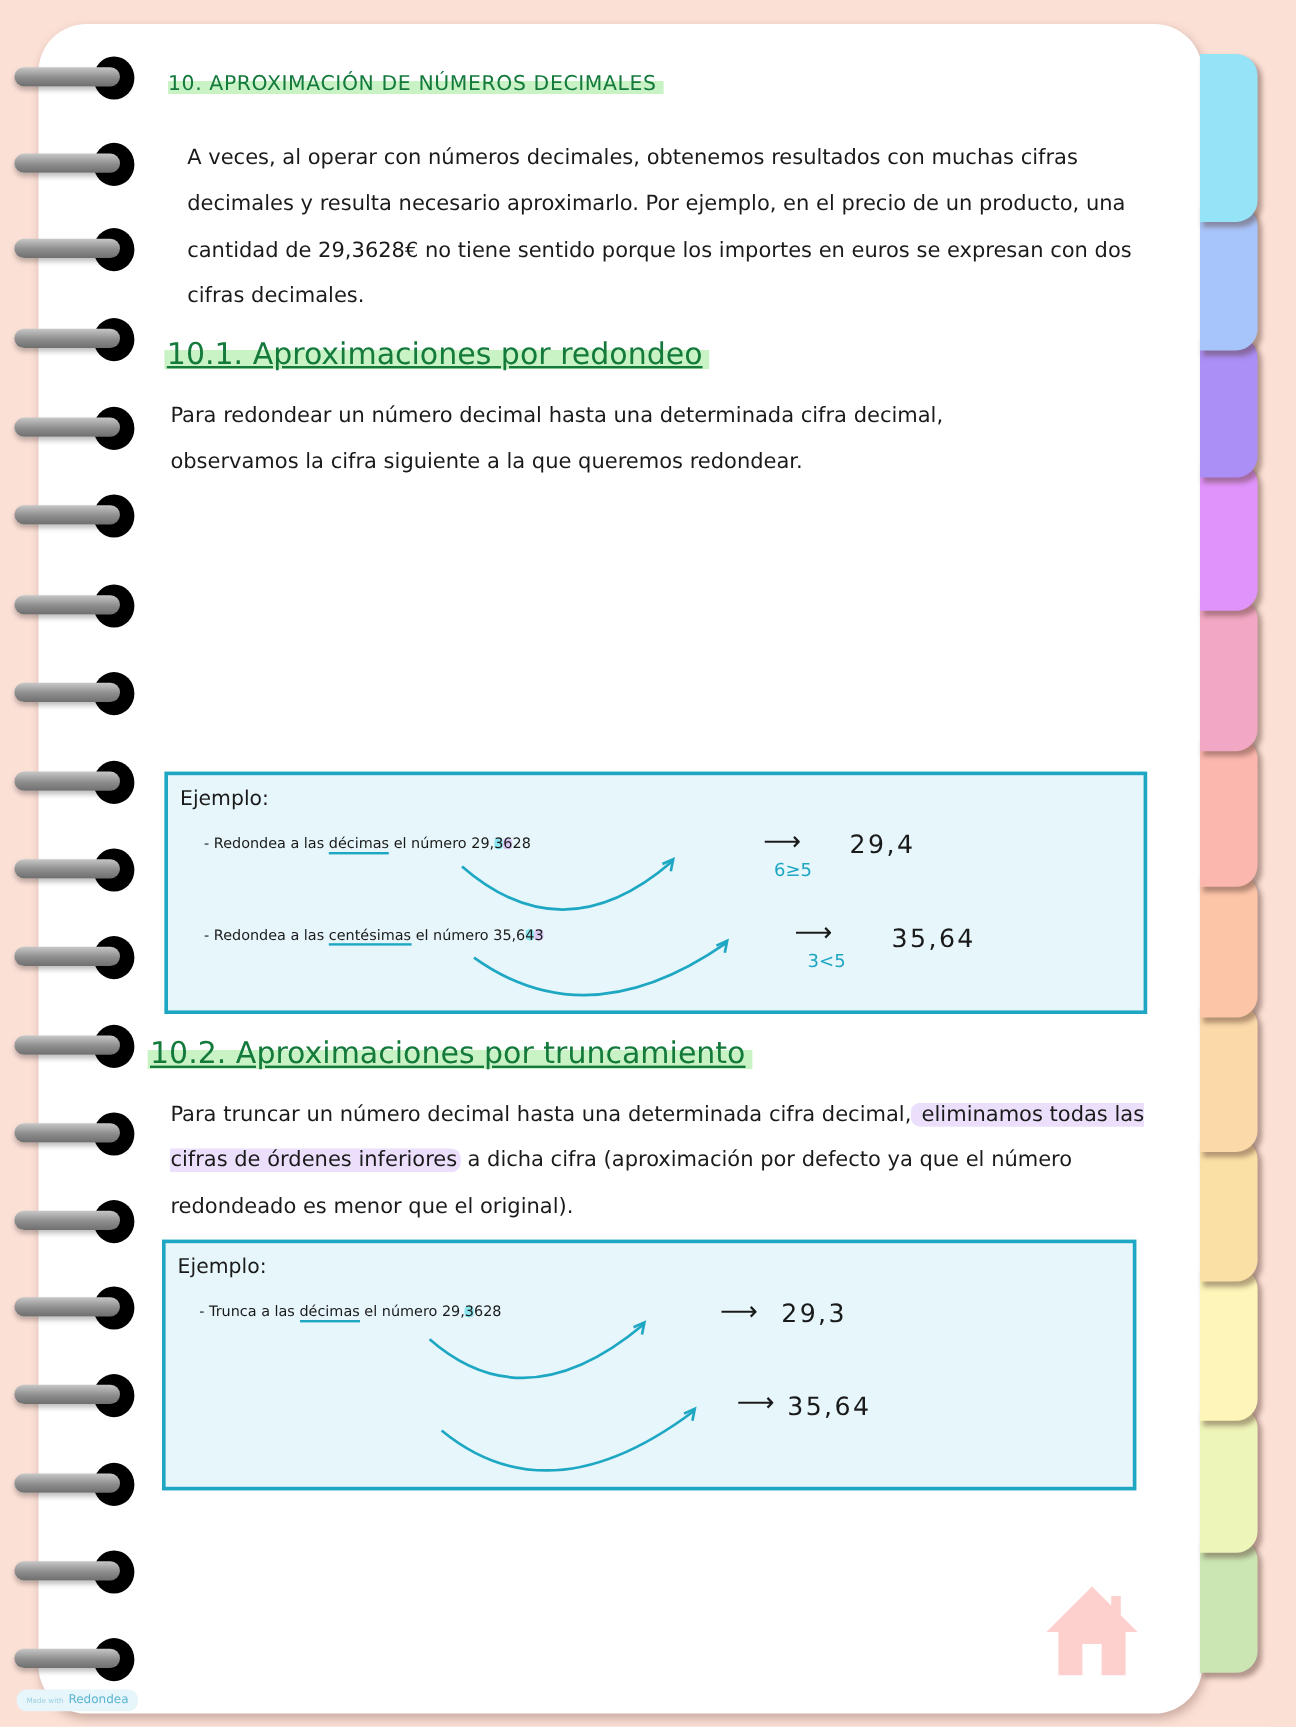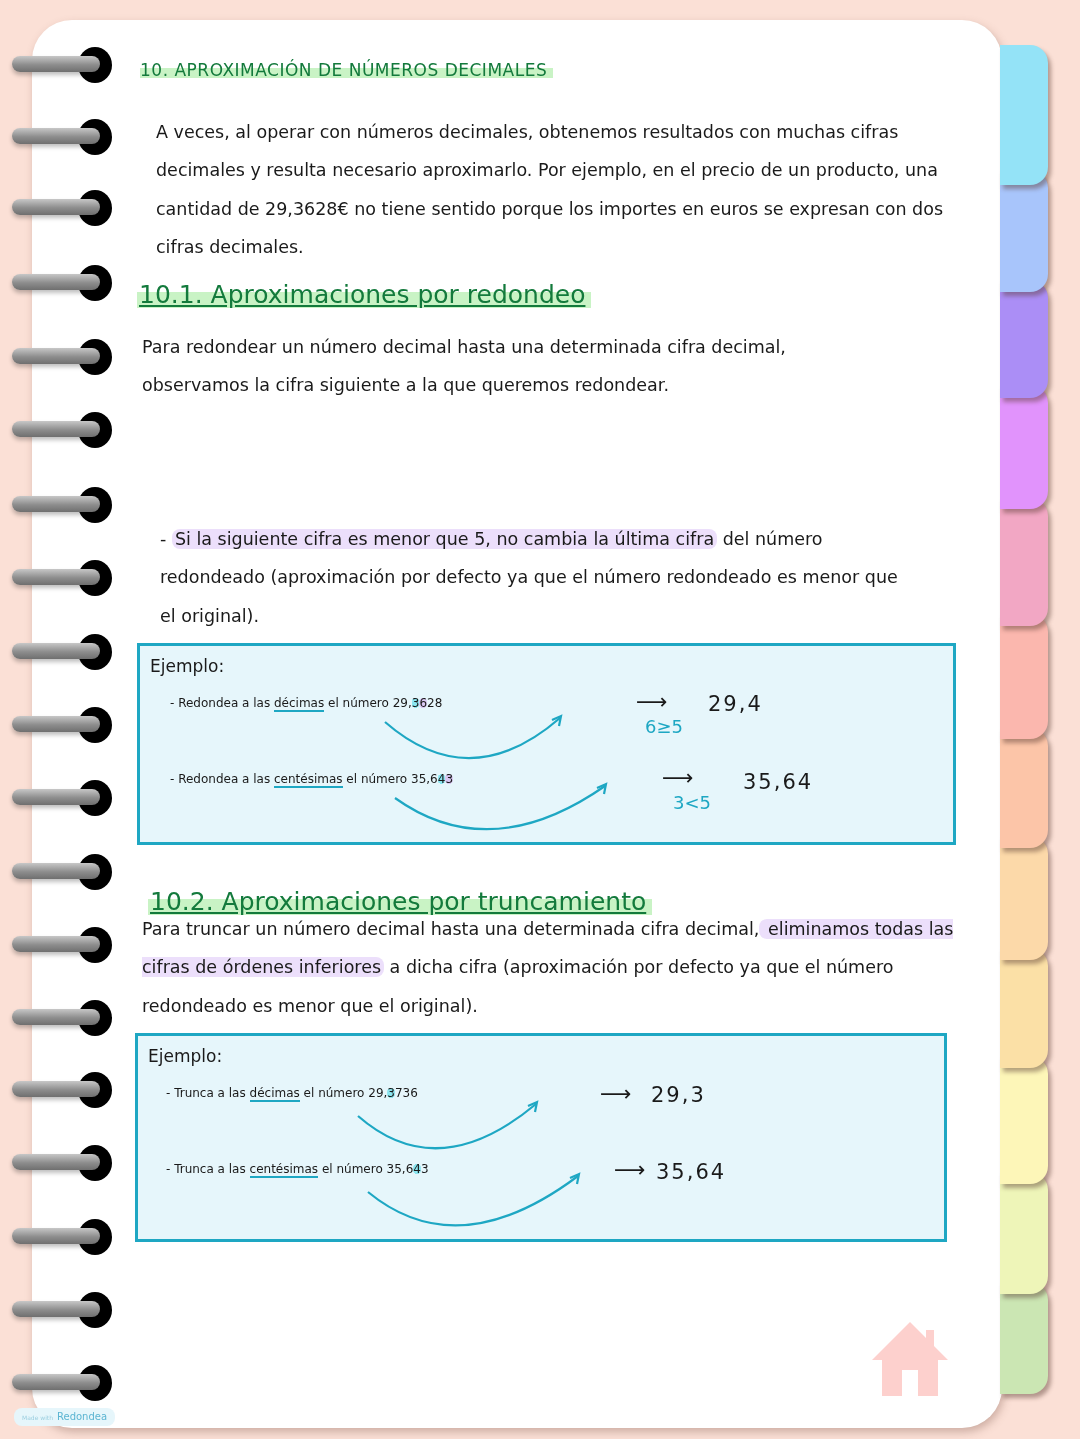--- a/index.html
+++ b/index.html
@@ -49,21 +49,21 @@
   .example {
     position: absolute; border: 3px solid #1ea7c3; background: #e6f6fb;
   }
   .ex-title { position: absolute; left: 10px; top: 10px; font-size: 17px; }
   .ex-line { position: absolute; font-size: 12px; white-space: nowrap; }
   .ul { border-bottom: 2px solid #1ea7c3; }
   .dot-c { background: radial-gradient(circle, #8be6f0 60%, transparent 62%); border-radius: 50%; }
   .dot-p { background: radial-gradient(circle, #d9c8f3 60%, transparent 62%); border-radius: 50%; }
   .arrow { position: absolute; font-size: 22px; }
   .result { position: absolute; font-size: 21px; letter-spacing: 2px; }
-  .cmp { position: absolute; font-size: 18px; color: #1ea7c3; }
+  .cmp { position: absolute; font-size: 15px; color: #1ea7c3; }
   svg.curve { position: absolute; overflow: visible; }
   .home { position: absolute; left: 868px; top: 1318px; width: 84px; height: 80px; }
   .badge {
     position: absolute; left: 14px; top: 1408px; height: 18px; padding: 0 8px;
     background: #e6f6fb; border-radius: 8px; font-size: 10px; color: #5cb5d2;
     line-height: 18px;
   }
   .badge small { font-size: 6px; color: #9ccfe0; margin-right: 4px; }
 </style>
 </head>
@@ -169,23 +169,20 @@
 
   <div class="h1">10. APROXIMACIÓN DE NÚMEROS DECIMALES</div>
 
   <div class="para" style="left:156px;top:113px;width:800px;">A veces, al operar con números decimales, obtenemos resultados con muchas cifras decimales y resulta necesario aproximarlo. Por ejemplo, en el precio de un producto, una cantidad de 29,3628€ no tiene sentido porque los importes en euros se expresan con dos cifras decimales.</div>
 
   <div class="h2" style="left:137px;top:280px;">10.1. Aproximaciones por redondeo</div>
 
   <div class="para" style="left:142px;top:328px;width:730px;">Para redondear un número decimal hasta una determinada cifra decimal, observamos la cifra siguiente a la que queremos redondear.</div>
 
 
-  <div class="para" style="left:160px;top:520px;width:750px;">
-    <span>- </span><span class="hl">Si la siguiente cifra es menor que 5, no cambia la última cifra</span><span> del número redondeado (aproximación por defecto ya que el número redondeado es menor que el original).</span>
-  </div>
 
   <div class="example" style="left:137px;top:643px;width:819px;height:202px;">
     <div class="ex-title">Ejemplo:</div>
 
     <div class="ex-line" style="left:30px;top:50px;">
       <span>- Redondea a las </span><span class="ul">décimas</span><span> el número </span><span>29,</span><span class="dot-c">3</span><span class="dot-p">6</span><span>28</span>
     </div>
     <div class="arrow" style="left:496px;top:43px;">⟶</div>
     <div class="cmp" style="left:505px;top:70px;">6≥5</div>
     <div class="result" style="left:568px;top:46px;">29,4</div>
@@ -199,42 +196,39 @@
     </div>
     <div class="arrow" style="left:522px;top:119px;">⟶</div>
     <div class="cmp" style="left:533px;top:146px;text-align:right;">3&lt;5</div>
     <div class="result" style="left:603px;top:124px;">35,64</div>
     <svg class="curve" style="left:0;top:0;" width="1" height="1">
       <path d="M255 152 Q350 220 465 140" fill="none" stroke="#1ea7c3" stroke-width="2.2"></path>
       <path d="M457 142 L466 138 L464 148" fill="none" stroke="#1ea7c3" stroke-width="2.2"></path>
     </svg>
   </div>
 
-  <div class="h2" style="left:148px;top:863px;margin-top:24px;">10.2. Aproximaciones por truncamiento</div>
+  <div class="h2" style="left:123px;top:863px;">10.2. Aproximaciones por truncamiento</div>
 
   <div class="para" style="left:142px;top:910px;width:830px;">
     <span>Para truncar un número decimal hasta una determinada cifra decimal,</span><span class="hl"> eliminamos todas las cifras de órdenes inferiores</span><span> a dicha cifra (aproximación por defecto ya que el número redondeado es menor que el original).</span>
   </div>
 
   <div class="example" style="left:135px;top:1033px;width:812px;height:209px;">
     <div class="ex-title">Ejemplo:</div>
 
     <div class="ex-line" style="left:28px;top:50px;">
-      <span>- Trunca a las </span><span class="ul">décimas</span><span> el número </span><span>29,</span><span class="dot-c">3</span><span>736</span>
+      <span>- Trunca a las </span><span class="ul">décimas</span><span> el número </span><span>29,</span><span class="dot-c">3</span><span>628</span>
     </div>
     <div class="arrow" style="left:462px;top:45px;">⟶</div>
     <div class="result" style="left:513px;top:47px;">29,3</div>
     <svg class="curve" style="left:0;top:0;" width="1" height="1">
       <path d="M220 80 Q300 150 398 68" fill="none" stroke="#1ea7c3" stroke-width="2.2"></path>
       <path d="M390 70 L399 66 L397 76" fill="none" stroke="#1ea7c3" stroke-width="2.2"></path>
     </svg>
 
-    <div class="ex-line" style="left:28px;top:126px;">
-      <span>- Trunca a las </span><span class="ul">centésimas</span><span> el número </span><span>35,6</span><span class="dot-c">4</span><span>3</span>
-    </div>
     <div class="arrow" style="left:476px;top:121px;">⟶</div>
     <div class="result" style="left:518px;top:124px;">35,64</div>
     <svg class="curve" style="left:0;top:0;" width="1" height="1">
       <path d="M230 156 Q320 230 440 140" fill="none" stroke="#1ea7c3" stroke-width="2.2"></path>
       <path d="M432 142 L441 138 L439 148" fill="none" stroke="#1ea7c3" stroke-width="2.2"></path>
     </svg>
   </div>
 
   <svg class="home" viewBox="0 0 84 80">
     <polygon points="42,4 4,42 14,42 14,78 34,78 34,52 50,52 50,78 70,78 70,42 80,42 66,28 66,12 58,12 58,20" fill="#fdd0cd"></polygon>

